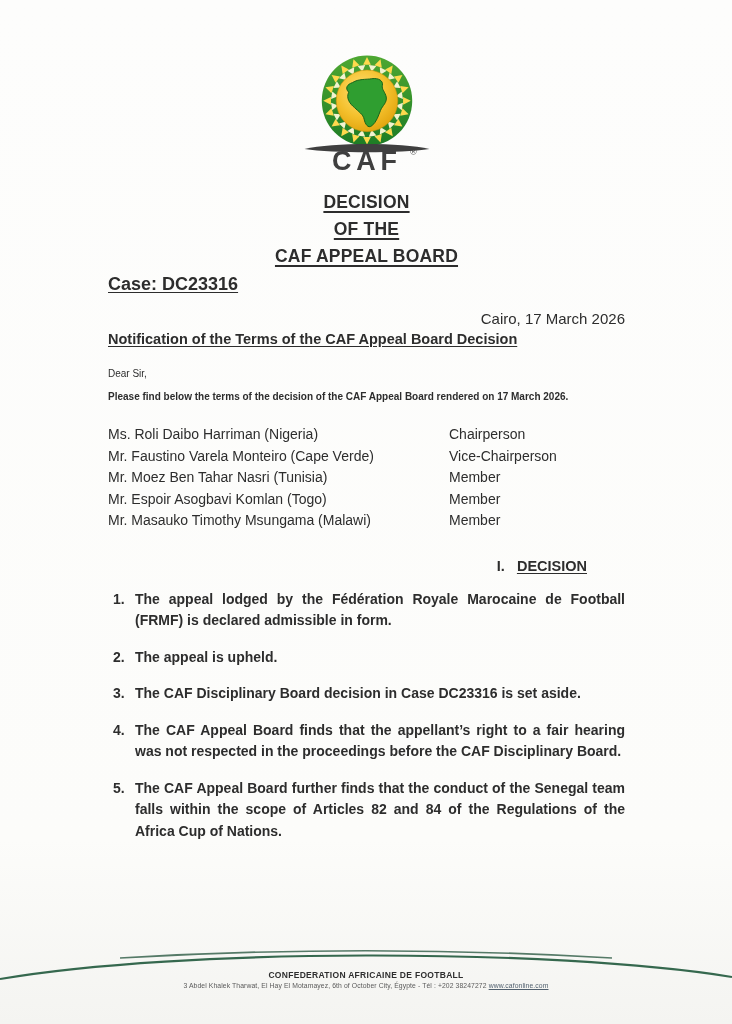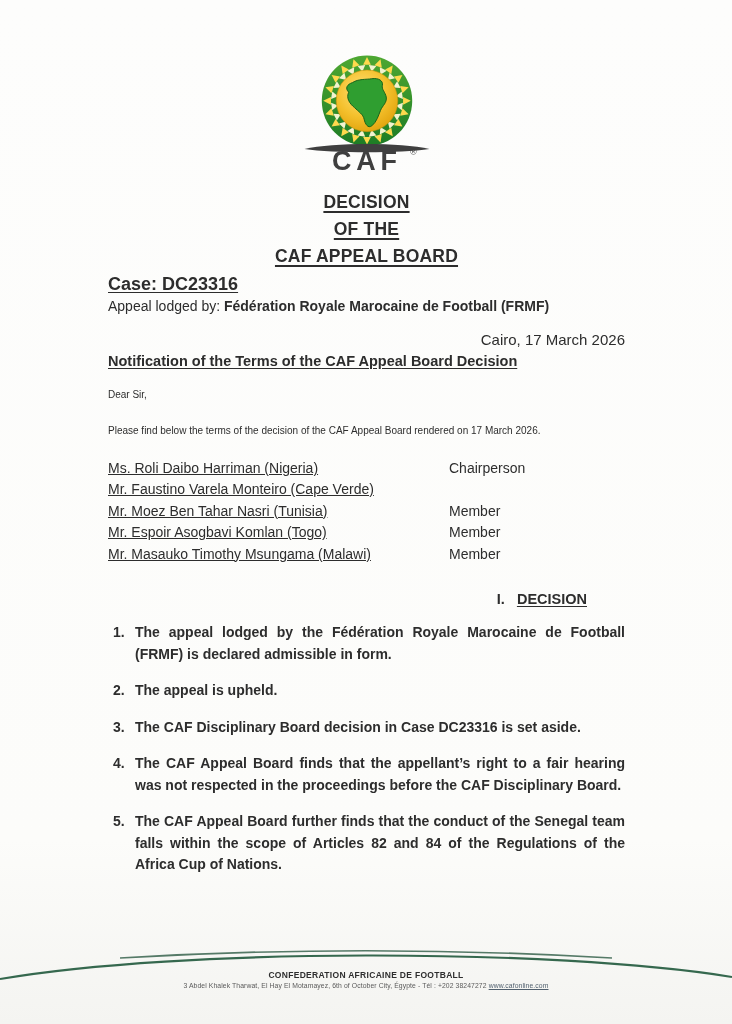--- a/index.html
+++ b/index.html
@@ -49,25 +49,25 @@
   .notif-heading { font-size: 14.5px; line-height: 21.5px; font-weight: bold; }
   .subject-para {
     margin-top: 39px;
     font-size: 14px;
     line-height: 22px;
     text-align: justify;
     text-decoration: underline;
     text-underline-offset: 2px;
   }
   .salutation { margin-top: 12px; }
-  .intro-para { margin-top: 14px; text-align: justify; line-height: 22px; }
+  .intro-para { margin-top: 2px; text-align: justify; line-height: 22px; font-weight: bold; }
   
   .members { margin-top: 16px; font-size: 14px; line-height: 21.5px; }
   .member-row { display: flex; }
-  .member-name { width: 341px; flex: 0 0 341px; text-decoration: underline; }
+  .member-name { width: 341px; flex: 0 0 341px; }
   .member-role { flex: 1; }
   
   .section-heading {
     margin-top: 22px;
     text-align: right;
     font-size: 14.5px;
     font-weight: bold;
     line-height: 24px;
     transform: translateX(-38px);
   }
@@ -190,39 +190,37 @@
 
     <div class="title-block">
       <div class="title-line">DECISION</div>
       <div class="title-line">OF THE</div>
       <div class="title-line">CAF APPEAL BOARD</div>
     </div>
 
     <p class="case-line">
       <span class="bold ul">Case: DC23316</span>
     </p>
-    <p class="appeal-line">
-      <span>Appeal lodged by: </span><span class="bold">Fédération Royale Marocaine de Football (FRMF)</span>
-    </p>
 
     <p class="dateline">Cairo, 17 March 2026</p>
 
     <p class="notif-heading ul">Notification of the Terms of the CAF Appeal Board Decision</p>
 
 
     <p class="bodytext salutation">Dear Sir,</p>
     <p class="bodytext intro-para">Please find below the terms of the decision of the CAF Appeal Board rendered on 17 March 2026.</p>
 
     <div class="members">
       <div class="member-row">
         <span class="member-name">Ms. Roli Daibo Harriman (Nigeria)</span>
         <span class="member-role">Chairperson</span>
       </div>
       <div class="member-row">
         <span class="member-name">Mr. Faustino Varela Monteiro (Cape Verde)</span>
+        <span class="member-role">Vice-Chairperson</span>
       </div>
       <div class="member-row">
         <span class="member-name">Mr. Moez Ben Tahar Nasri (Tunisia)</span>
         <span class="member-role">Member</span>
       </div>
       <div class="member-row">
         <span class="member-name">Mr. Espoir Asogbavi Komlan (Togo)</span>
         <span class="member-role">Member</span>
       </div>
       <div class="member-row">

